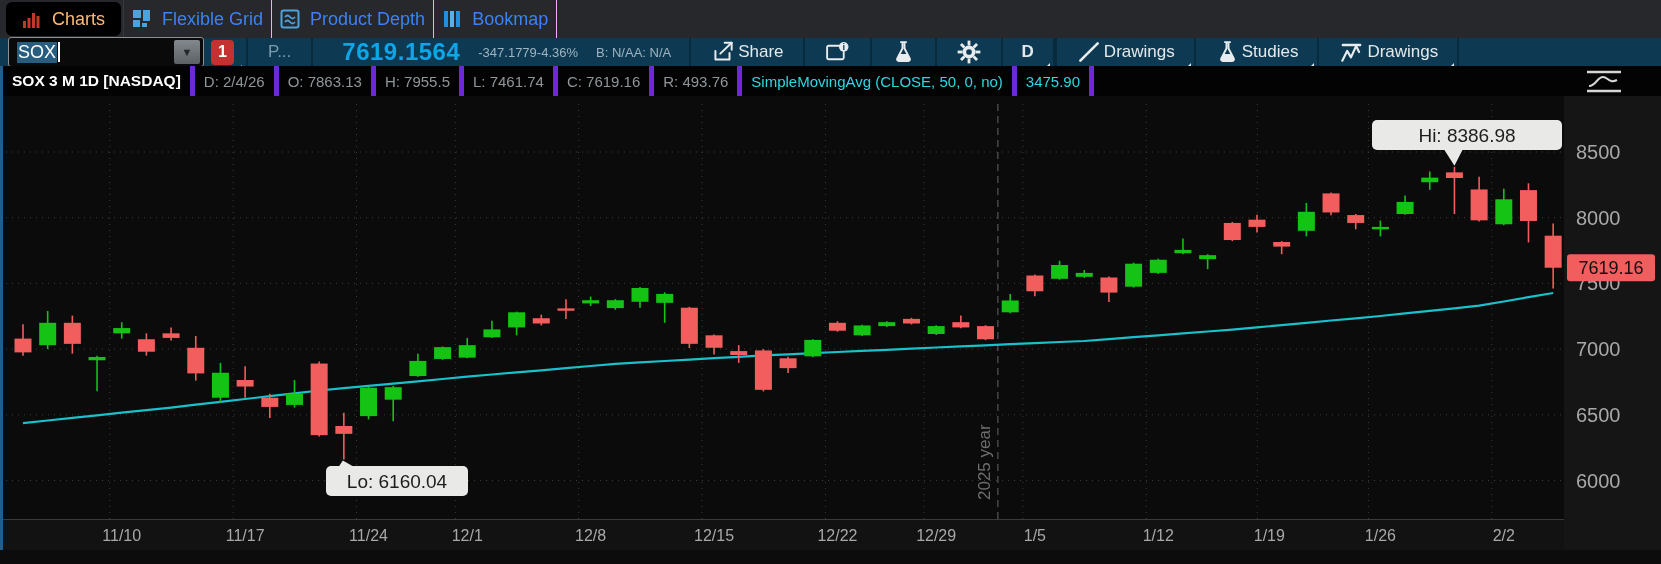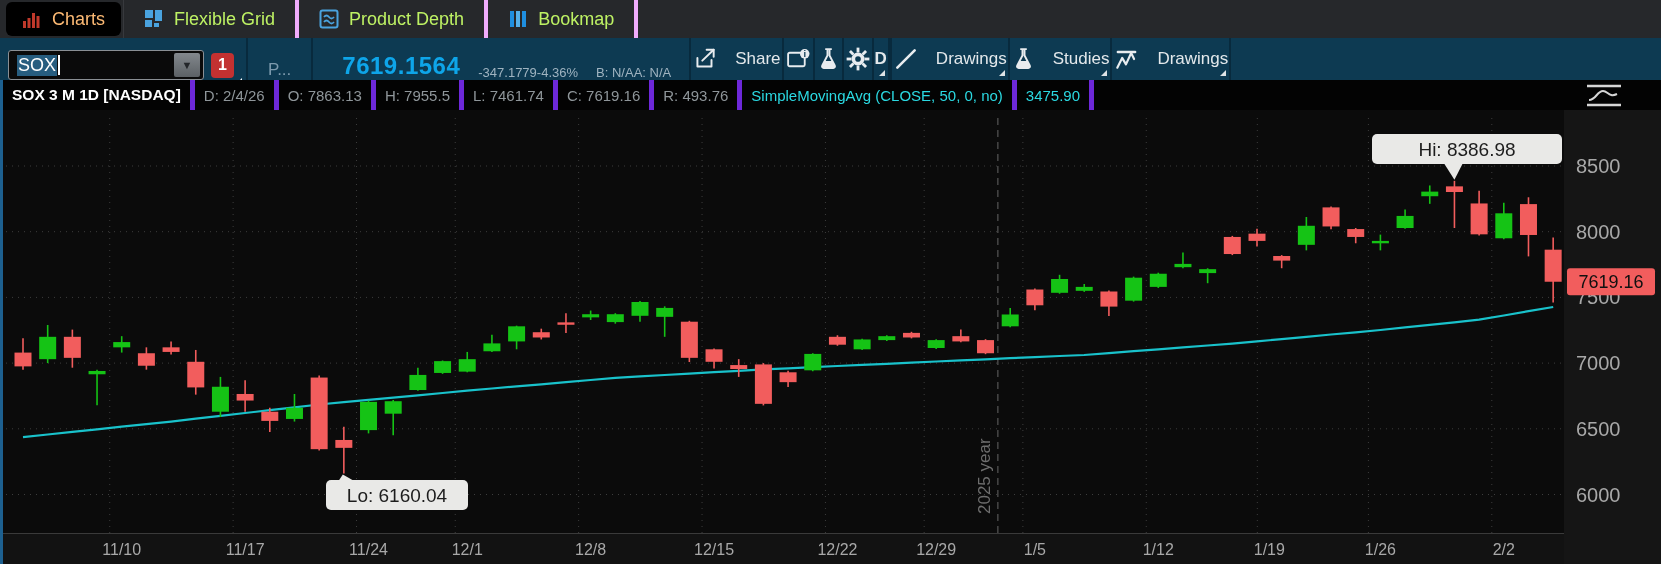--- a/index.html
+++ b/index.html
@@ -1,37 +1,37 @@
 <!DOCTYPE html>
 <html><head>
 <meta charset="utf-8">
 <style>
 *{box-sizing:border-box;margin:0;padding:0}
 html,body{width:1661px;height:564px;overflow:hidden}
 body{background:#0c0c0c;font-family:"Liberation Sans",sans-serif}
 
 .tabbar{height:38px;background:#26282b;display:flex;align-items:stretch}
-.tab{display:flex;align-items:center;gap:10px;padding:0 20px;color:#bef264;font-size:18px;border-right:4px solid #f0abfc}
+.tab{display:flex;align-items:center;gap:10px;padding:0 8px;color:#3b82f6;font-size:18px;border-right:1px solid #f0abfc}
 .tab.active{background:#000;border-radius:6px;margin:2px 2px 2px 6px;border-right:none;padding:0 16px;color:#fdba74}
 .tab-after-active{border-left:1px solid #37393d}
 .tab-fill{flex:1}
 
-.toolbar{height:42px;background:#0d3a52;display:flex;align-items:flex-end;color:#e3e8eb}
+.toolbar{height:28px;background:#0d3a52;display:flex;align-items:center;color:#e3e8eb}
 .sep{width:2px;align-self:stretch;background:#082a3d;flex:none}
 .sym-wrap{display:flex;align-items:center;margin-left:8px}
 .sym-field{width:196px;height:30px;background:#0a0a0a;border:1px solid #8a8f94;border-radius:3px;display:flex;align-items:center;padding:0 3px 0 8px}
 .sym-text{font-size:18px;color:#fff;background:#275d7f;padding:0 1px}
 .caret{width:2px;height:20px;background:#fff;margin-left:1px}
 .dd-btn{margin-left:auto;width:26px;height:24px;background:linear-gradient(#83888d,#5c6165);border-radius:2px;display:flex;align-items:center;justify-content:center;color:#23262a;font-size:11px}
 .badge{position:relative;width:23px;height:25px;background:#c33131;border-radius:4px;color:#fff;font-weight:bold;font-size:16px;display:flex;align-items:center;justify-content:center;margin:0 12px 0 7px}
 .badge::after{content:"";position:absolute;right:-8px;bottom:-7px;border-left:7px solid transparent;border-bottom:7px solid #fff}
 .plabel{color:#7d9aad;margin:0 20px;font-size:17px}
 .price{font-size:24px;font-weight:bold;color:#0ea5e9;margin:0 18px 0 29px;letter-spacing:.5px}
 .stack{display:flex;flex-direction:row;justify-content:center;font-size:13px;color:#9fb3c0;line-height:15px;margin-right:18px}
-.tbtn{display:flex;align-items:center;gap:17px;padding:0 1px;height:42px;position:relative}
+.tbtn{display:flex;align-items:center;gap:2px;padding:0 19px;height:42px;position:relative}
 .tbtn .lbl{font-size:17px}
 .corner::after{content:"";position:absolute;right:3px;bottom:4px;border-left:6px solid transparent;border-bottom:6px solid #dfe3e6}
 .dlabel{font-weight:bold;font-size:17px}
 .icon{stroke:#e8ecef;fill:none;stroke-width:1.8;stroke-linecap:round;stroke-linejoin:round}
 
 .chart-header{height:30px;background:#030303;display:flex;align-items:center;font-size:15px;color:#8f969a;position:relative;border-left:3px solid #1d6090}
 .seg{padding:0 9px;border-right:5px solid #6d28d9;height:100%;display:flex;align-items:center;white-space:nowrap}
 .seg.title{color:#fff;font-weight:bold;font-size:15.5px}
 .seg.study{color:#2bd9e2}
 .wave-icon{position:absolute;right:36px;top:3px}

